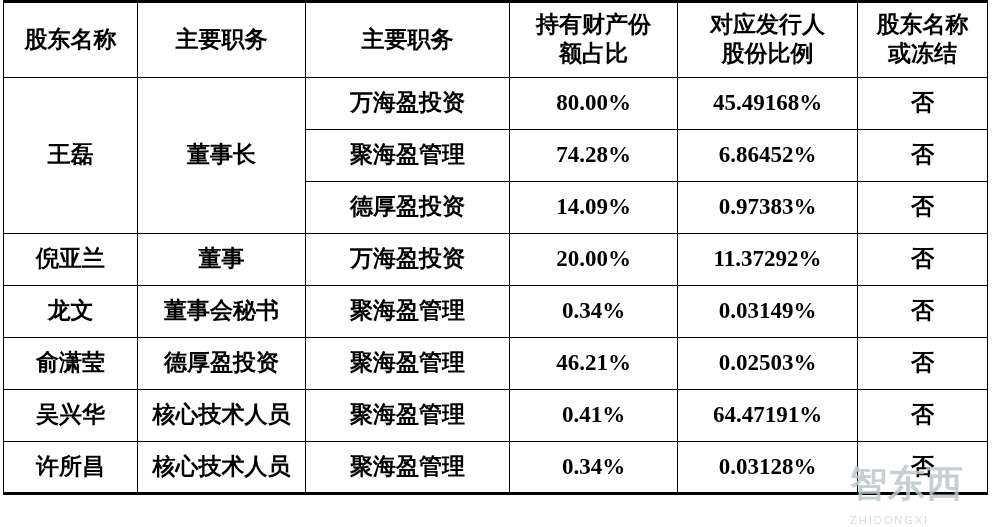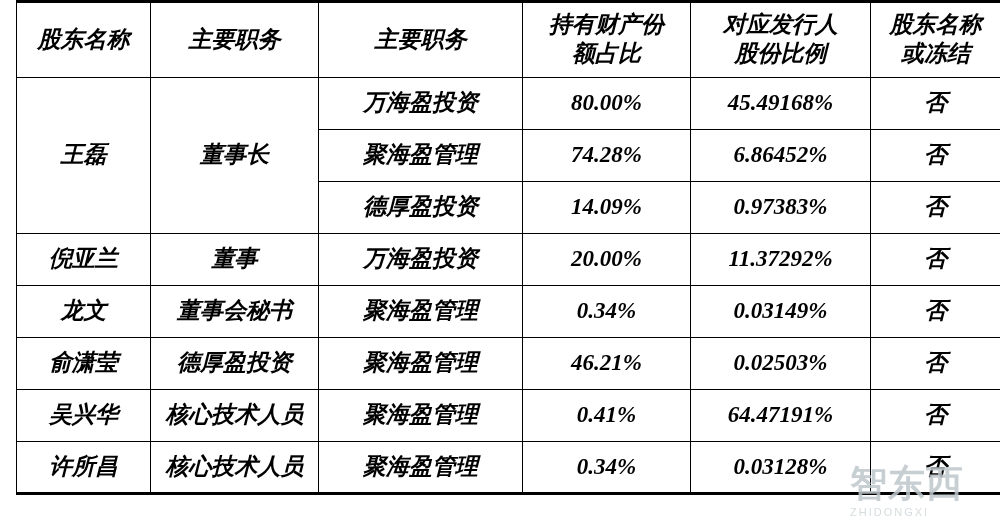--- a/index.html
+++ b/index.html
@@ -17,23 +17,22 @@
   }
   .sheet {
     width: 1000px;
     height: 527px;
     position: relative;
     box-sizing: border-box;
   }
   table.shareholder-table {
     border-collapse: collapse;
     width: 984px;
-    margin-left: 16px;
+    margin-left: 3px;
     table-layout: fixed;
-    font-style: italic;
   }
   table.shareholder-table td,
   table.shareholder-table th {
     border: 1px solid #000000;
     text-align: center;
     vertical-align: middle;
     font-size: 23px;
     font-weight: bold;
     padding: 0 4px;
     line-height: 1.25;
@@ -92,21 +91,21 @@
     font-weight: bold;
     color: #bfc7cc;
     letter-spacing: 1px;
     line-height: 1;
   }
   .wm-sub {
     font-family: "Liberation Sans", "DejaVu Sans", sans-serif;
     font-size: 11px;
     color: #cfd6da;
     letter-spacing: 2px;
-    margin-top: 4px;
+    margin-top: 12px;
   }
 </style>
 </head>
 <body>
 
 <div class="sheet">
 
   <table class="shareholder-table">
     <colgroup>
       <col class="c-name">

